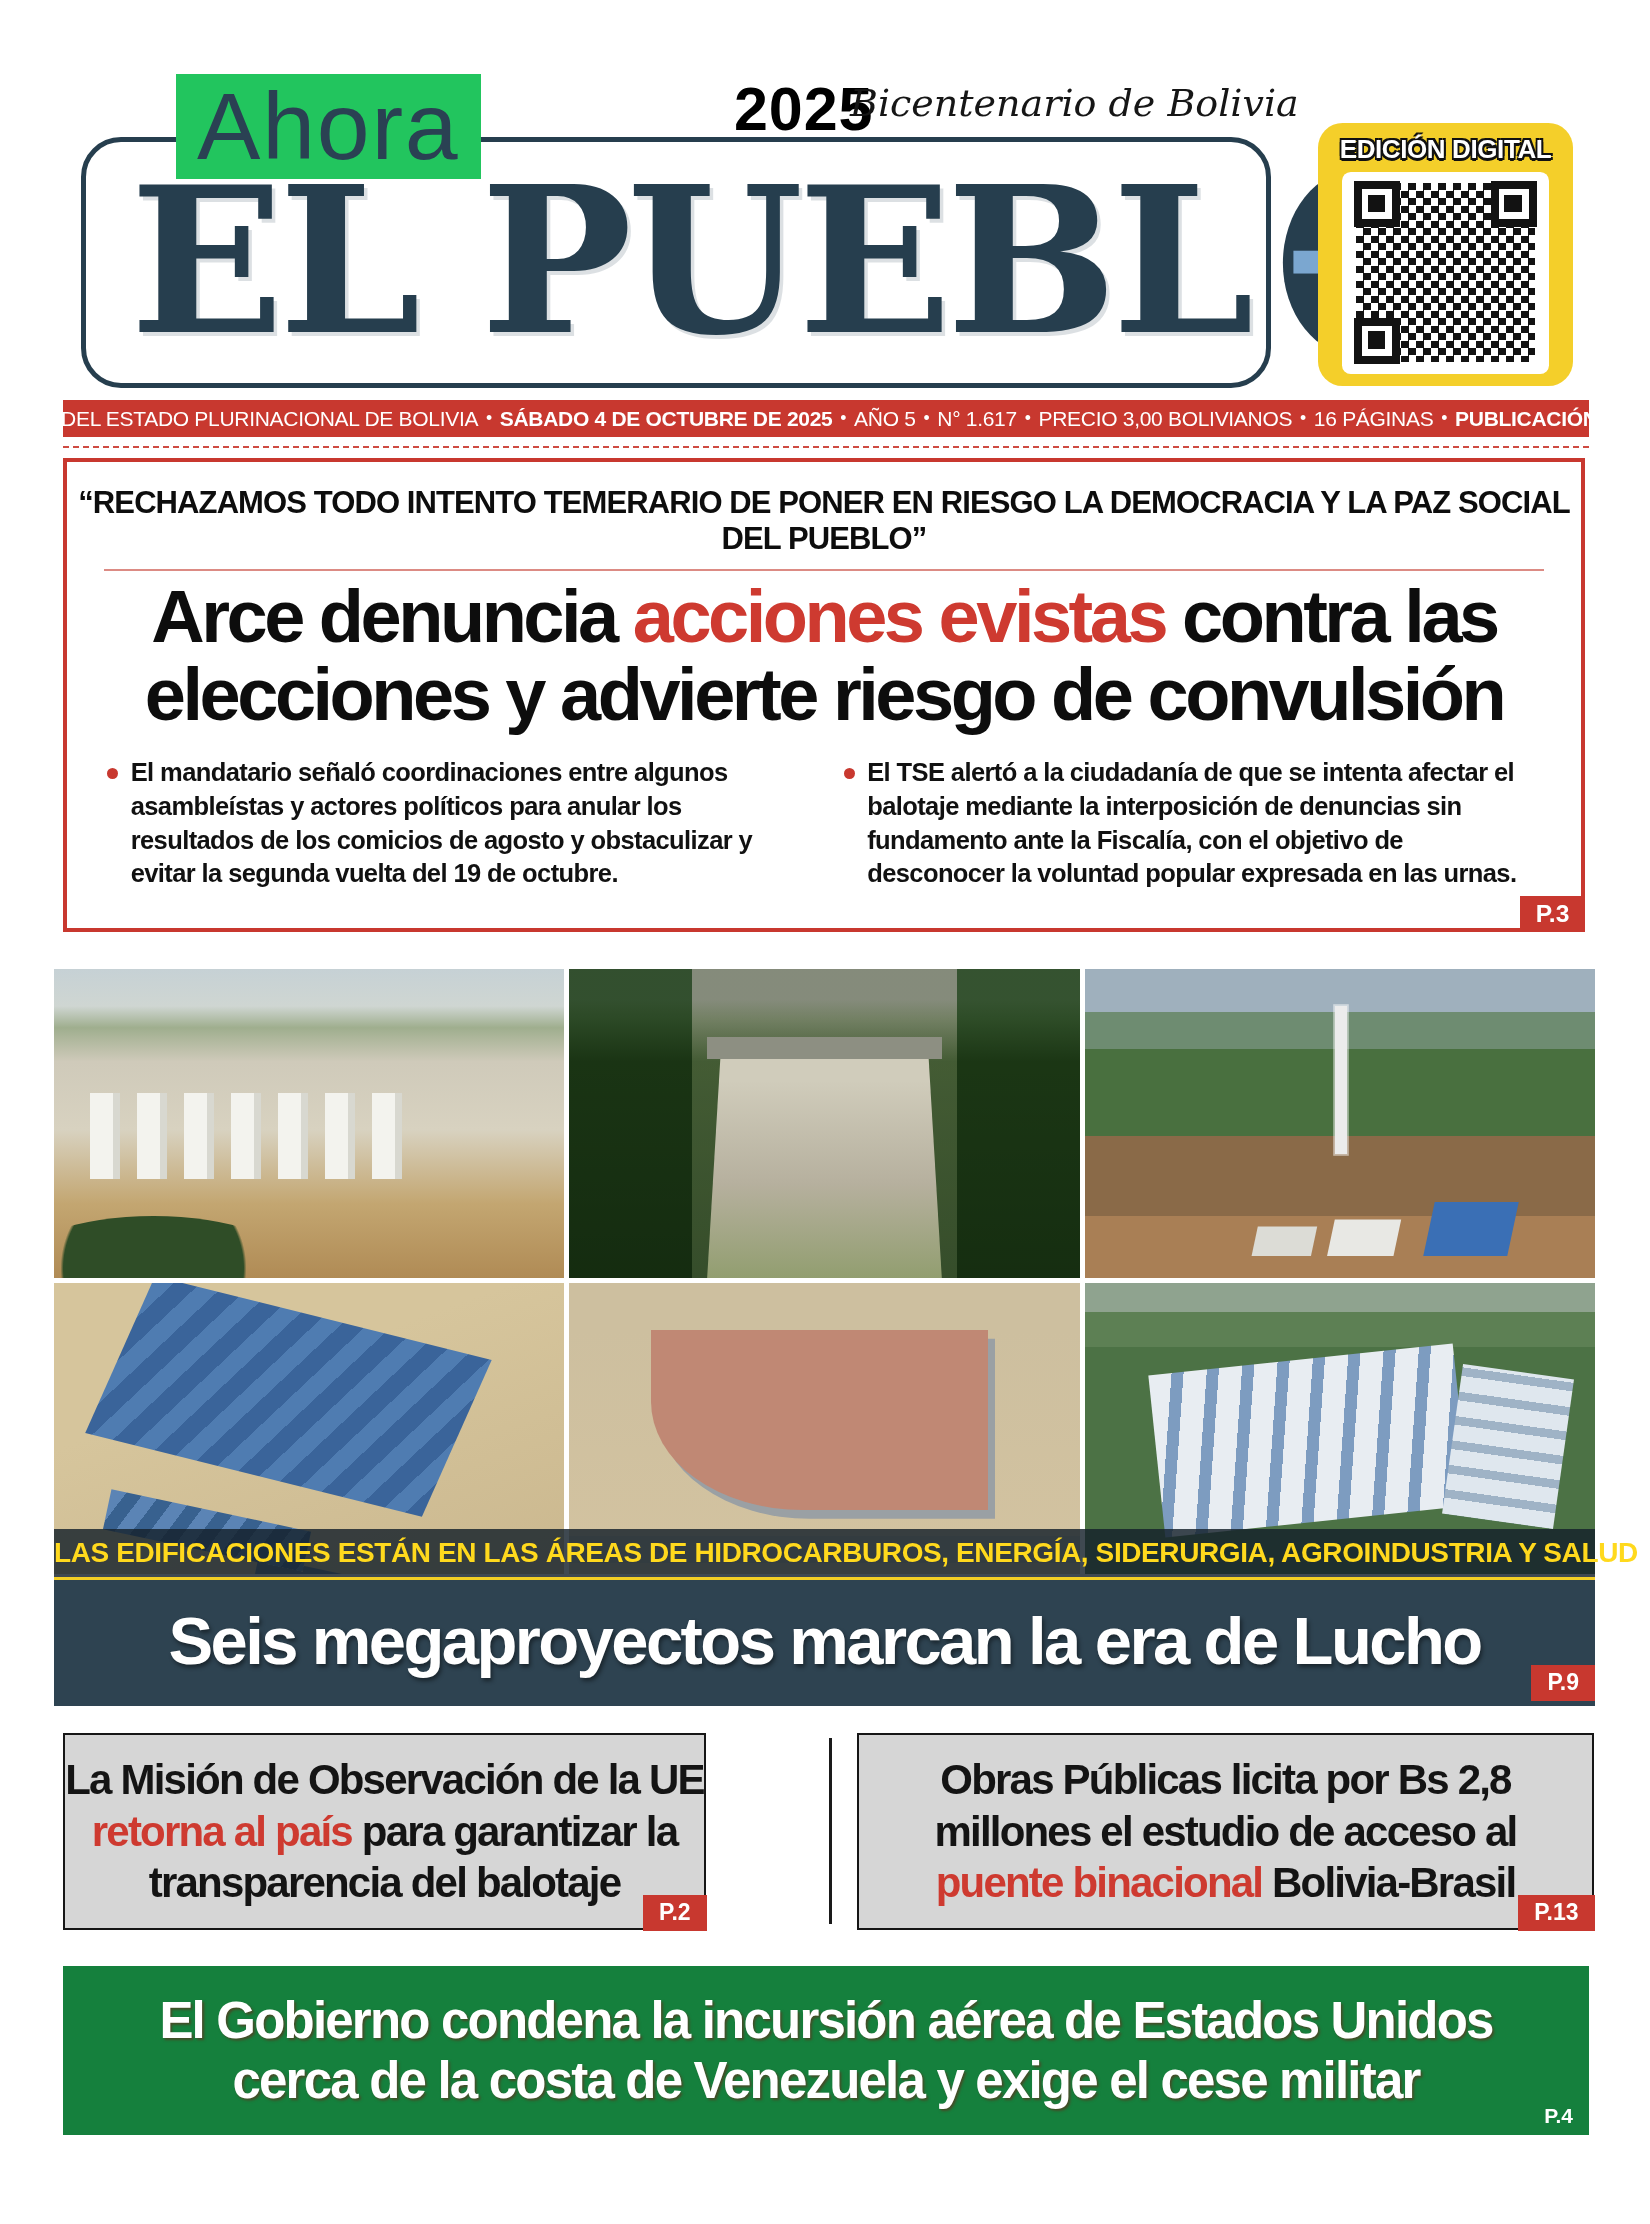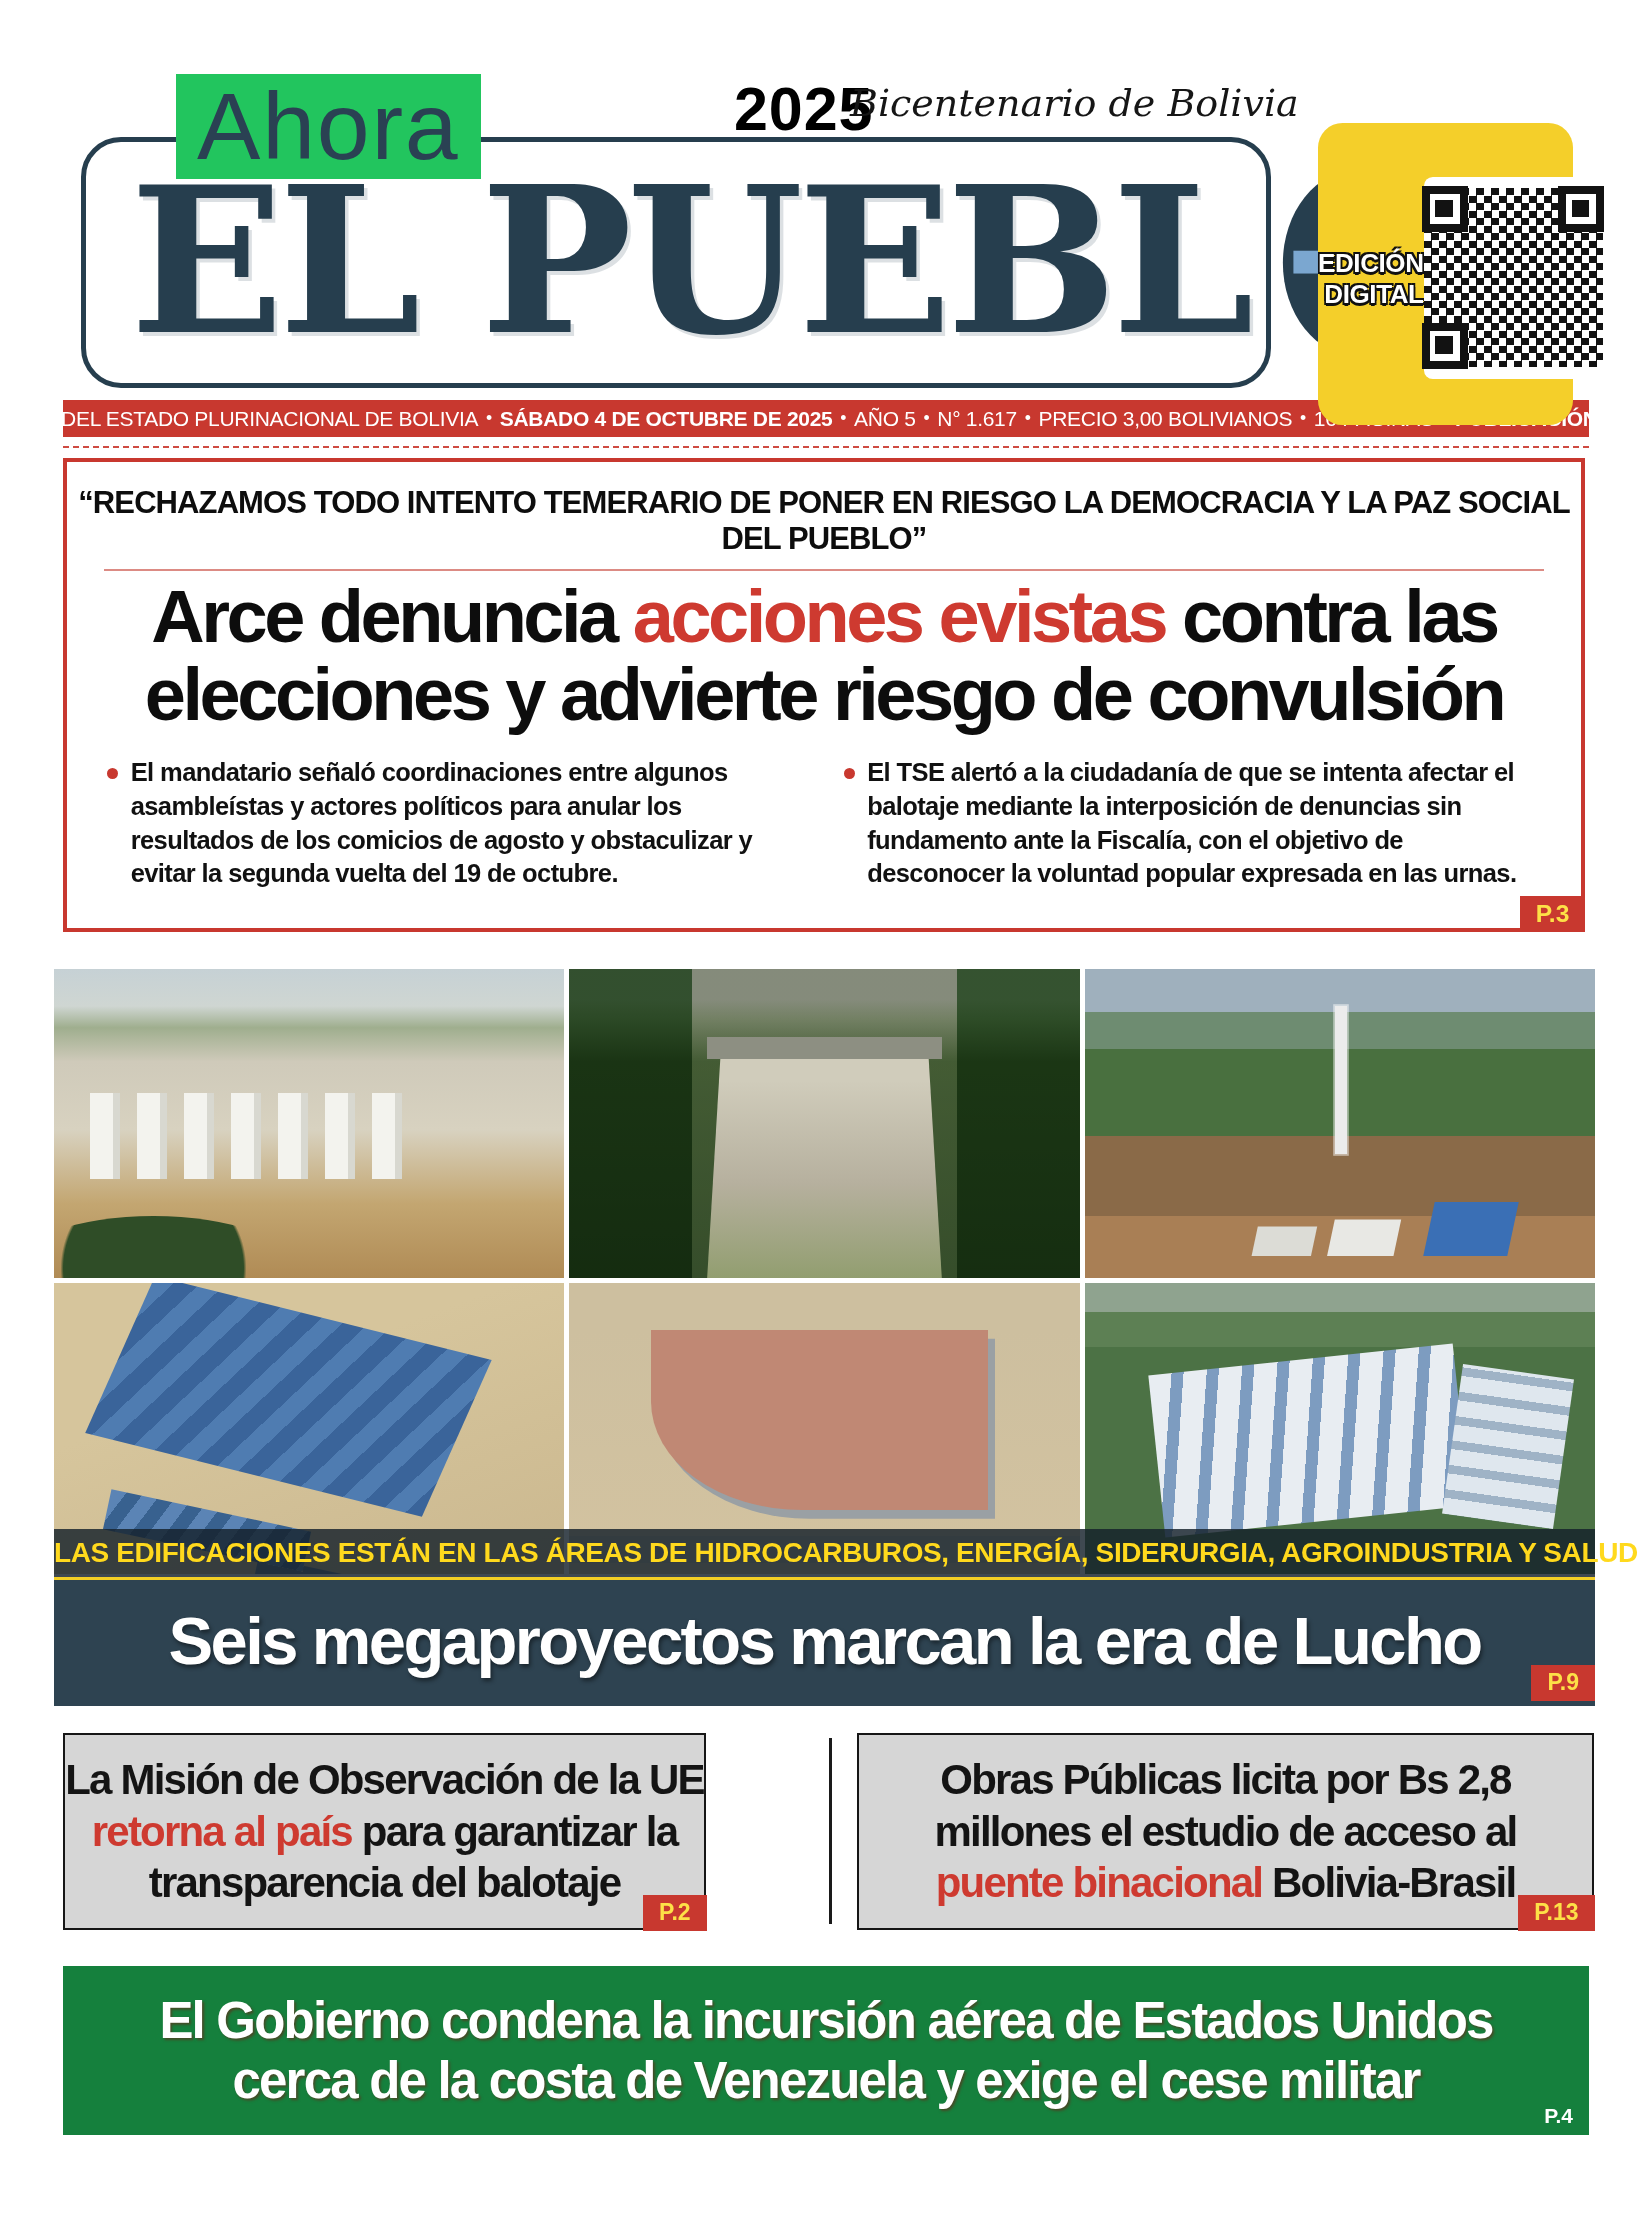--- a/index.html
+++ b/index.html
@@ -13,22 +13,22 @@
           background:#22c55e;padding:0 21px;z-index:3;font-weight:400;letter-spacing:1.8px;}
   .brand{position:absolute;left:130px;top:160px;display:flex;align-items:center;z-index:2;gap:28px;}
   .brand-text{font-family:"DejaVu Serif",serif;font-weight:bold;font-size:202px;line-height:1;
               letter-spacing:-5.3px;color:#263e4e;text-shadow:3.5px 4.4px 0 rgba(38,62,78,.16);white-space:nowrap;}
   .brand-logo{margin-left:5.3px;margin-top:7px;}
   .year{position:absolute;left:734px;top:74px;font-size:61px;font-weight:bold;color:#000000;letter-spacing:0.9px;z-index:1;}
   .slogan{position:absolute;left:850px;top:81px;font-family:"DejaVu Serif",serif;font-style:italic;
           font-size:38px;color:#161616;z-index:2;white-space:nowrap;}
 
   
-  .qrbox{position:absolute;left:1318px;top:123px;width:255px;height:302px;background:#f4cf2a;
-         border-radius:24.6px;display:flex;flex-direction:row;align-items:center;z-index:3;text-align:right;}
+  .qrbox{position:absolute;left:1318px;top:123px;width:255px;height:263px;background:#f4cf2a;
+         border-radius:24.6px;display:flex;flex-direction:column;align-items:center;z-index:3;}
   .qrbox .dtitle{margin-top:10.5px;font-size:26px;font-weight:bold;color:#fff;letter-spacing:-0.4px;
      text-shadow:-1.8px -1.8px 0 #111,1.8px -1.8px 0 #111,-1.8px 1.8px 0 #111,1.8px 1.8px 0 #111,0 2.6px 0 #111;}
   .qrwhite{width:207px;height:202px;background:#fff;border-radius:8.8px;margin-top:7px;
            display:flex;align-items:center;justify-content:center;}
   .qr{position:relative;width:179px;height:179px;
       background:conic-gradient(#121212 25%,transparent 0 50%,#121212 0 75%,transparent 0);
       background-size:15px 15px;}
   .finder{position:absolute;width:46px;height:46px;background:#fff;border:8.8px solid #121212;box-sizing:border-box;}
   .finder::after{content:"";position:absolute;left:5.3px;top:5.3px;width:17.6px;height:17.6px;background:#121212;}
   .f1{left:-1.8px;top:-1.8px}.f2{right:-1.8px;top:-1.8px}.f3{left:-1.8px;bottom:-1.8px}
@@ -46,21 +46,21 @@
   .storybox{position:absolute;left:63px;top:458px;width:1522px;height:474px;border:4.4px solid #c8382f;
             box-sizing:border-box;background:#fff;}
   .quote{margin-top:23px;text-align:center;font-size:31px;font-weight:bold;color:#0d0d0d;letter-spacing:-0.9px;}
   .quoteline{width:1440px;height:1.8px;background:#dc8b84;margin:12.3px auto 7px;}
   .headline{text-align:center;font-weight:bold;color:#0d0d0d;font-size:74px;letter-spacing:-3.5px;line-height:1.05;}
   .headline .accent{color:#ce3a30;}
   .bullets{display:flex;margin-top:23px;padding:0 40px;gap:39px;}
   .bullet{flex:1;display:flex;}
   .bdot{flex:0 0 11.4px;width:11.4px;height:11.4px;border-radius:50%;background:#c8382f;margin-top:11.4px;margin-right:12.3px;}
   .btext{font-size:25.5px;font-weight:bold;letter-spacing:-0.6px;line-height:1.32;color:#111;}
-  .pgbadge{position:absolute;background:#c8382f;color:#fde047;font-weight:bold;font-size:24.6px;padding:4.4px 16px;}
+  .pgbadge{position:absolute;background:#c8382f;color:#ffffff;font-weight:bold;font-size:24.6px;padding:4.4px 16px;}
   .story-pg{right:-4.4px;bottom:-4.4px;}
 
   
   .grid{position:absolute;left:54px;top:969px;width:1541px;height:606px;display:grid;
         grid-template-columns:repeat(3,1fr);grid-template-rows:309px 291px;gap:5.3px;}
   .ph{position:relative;overflow:hidden;}
   .ph-refinery{background:linear-gradient(180deg,#c6d1d5 0%,#cfd6d2 12%,#9fae8e 19%,#cfcaba 30%,#d8d2c0 52%,#c3a671 76%,#b08b55 100%);}
   .ph-refinery::before{content:"";position:absolute;left:7%;top:40%;width:62%;height:28%;
       background:repeating-linear-gradient(90deg,#f3f3ee 0 23px,#d8d8d0 23px 30px,rgba(0,0,0,0) 30px 47px);}
   .ph-refinery::after{content:"";position:absolute;left:-8%;bottom:-14%;width:55%;height:34%;border-radius:50%;

